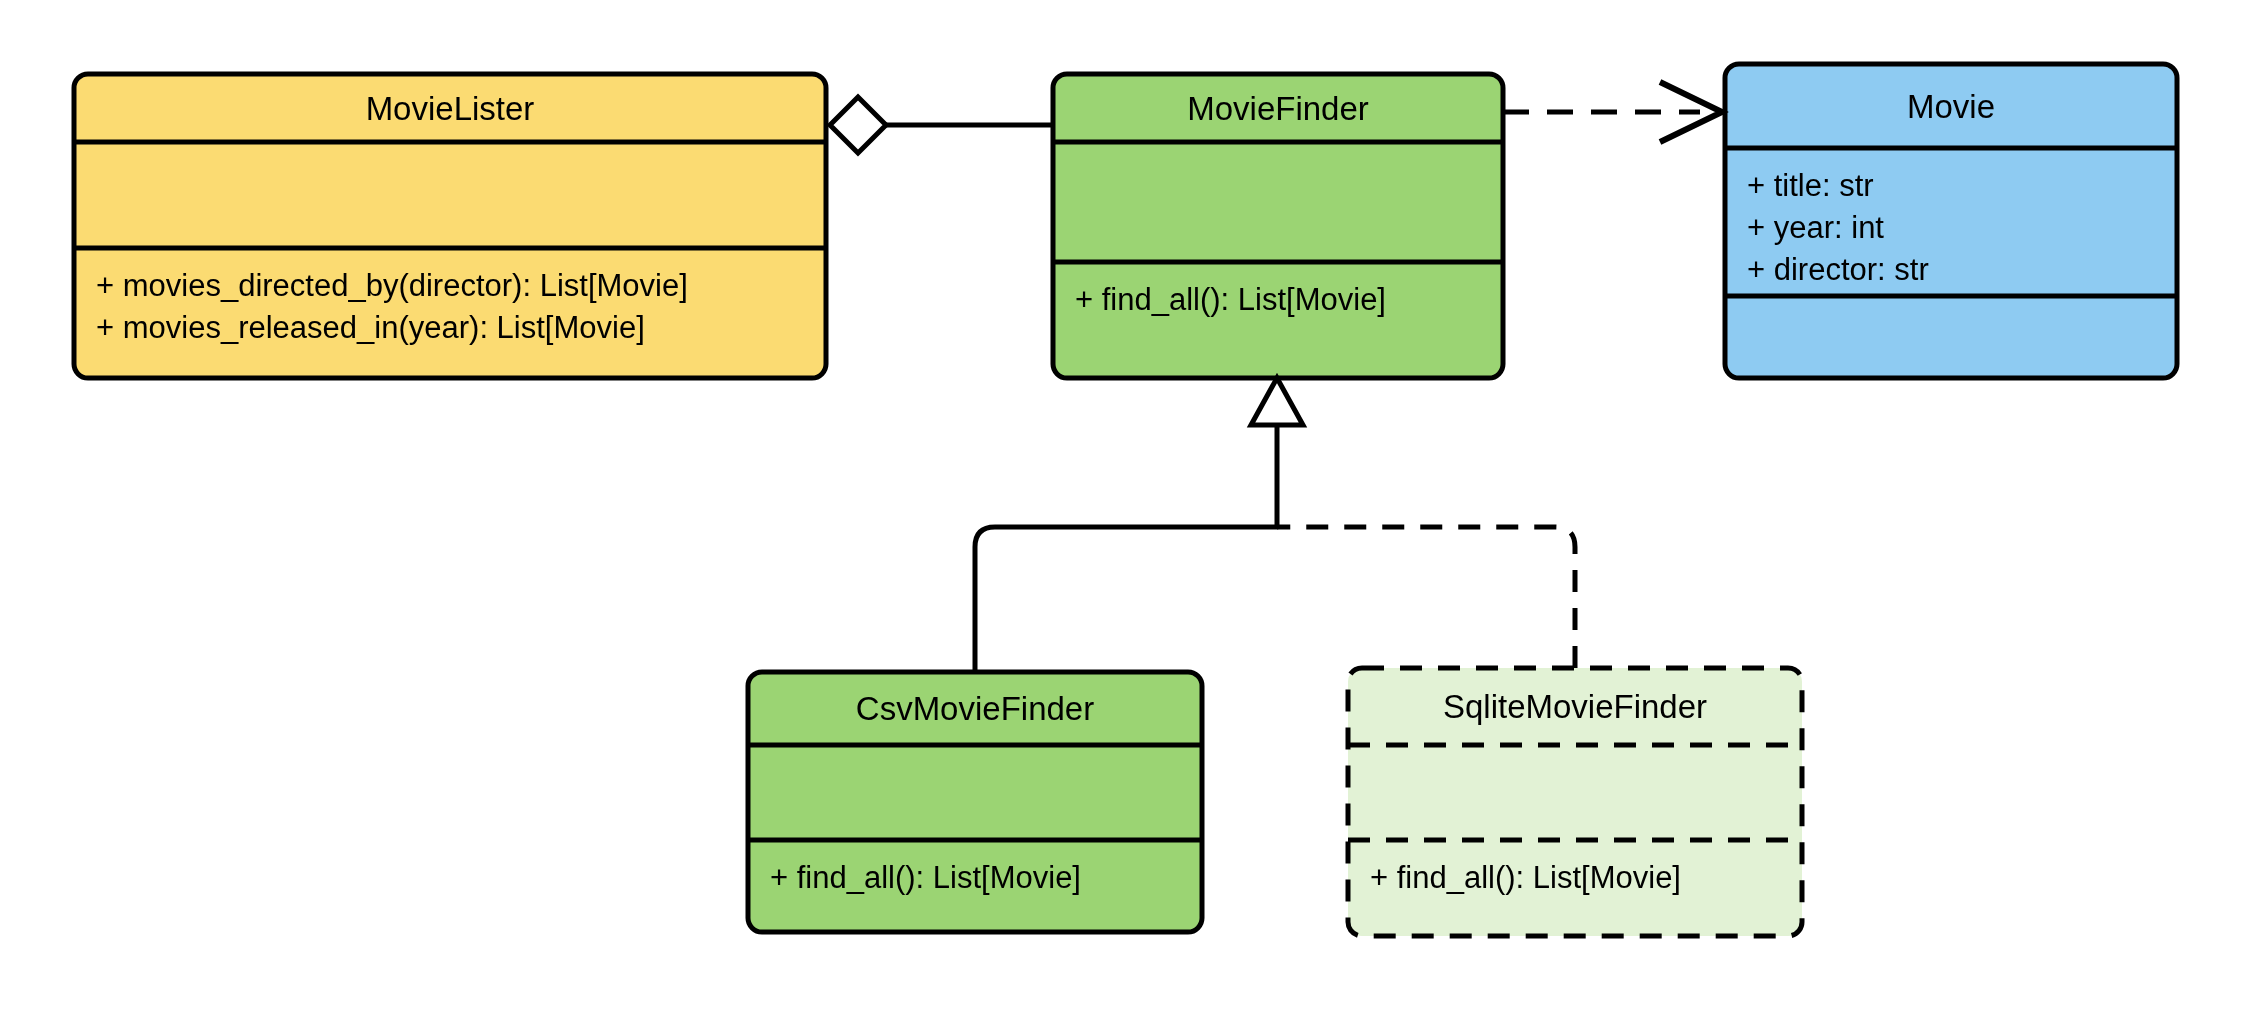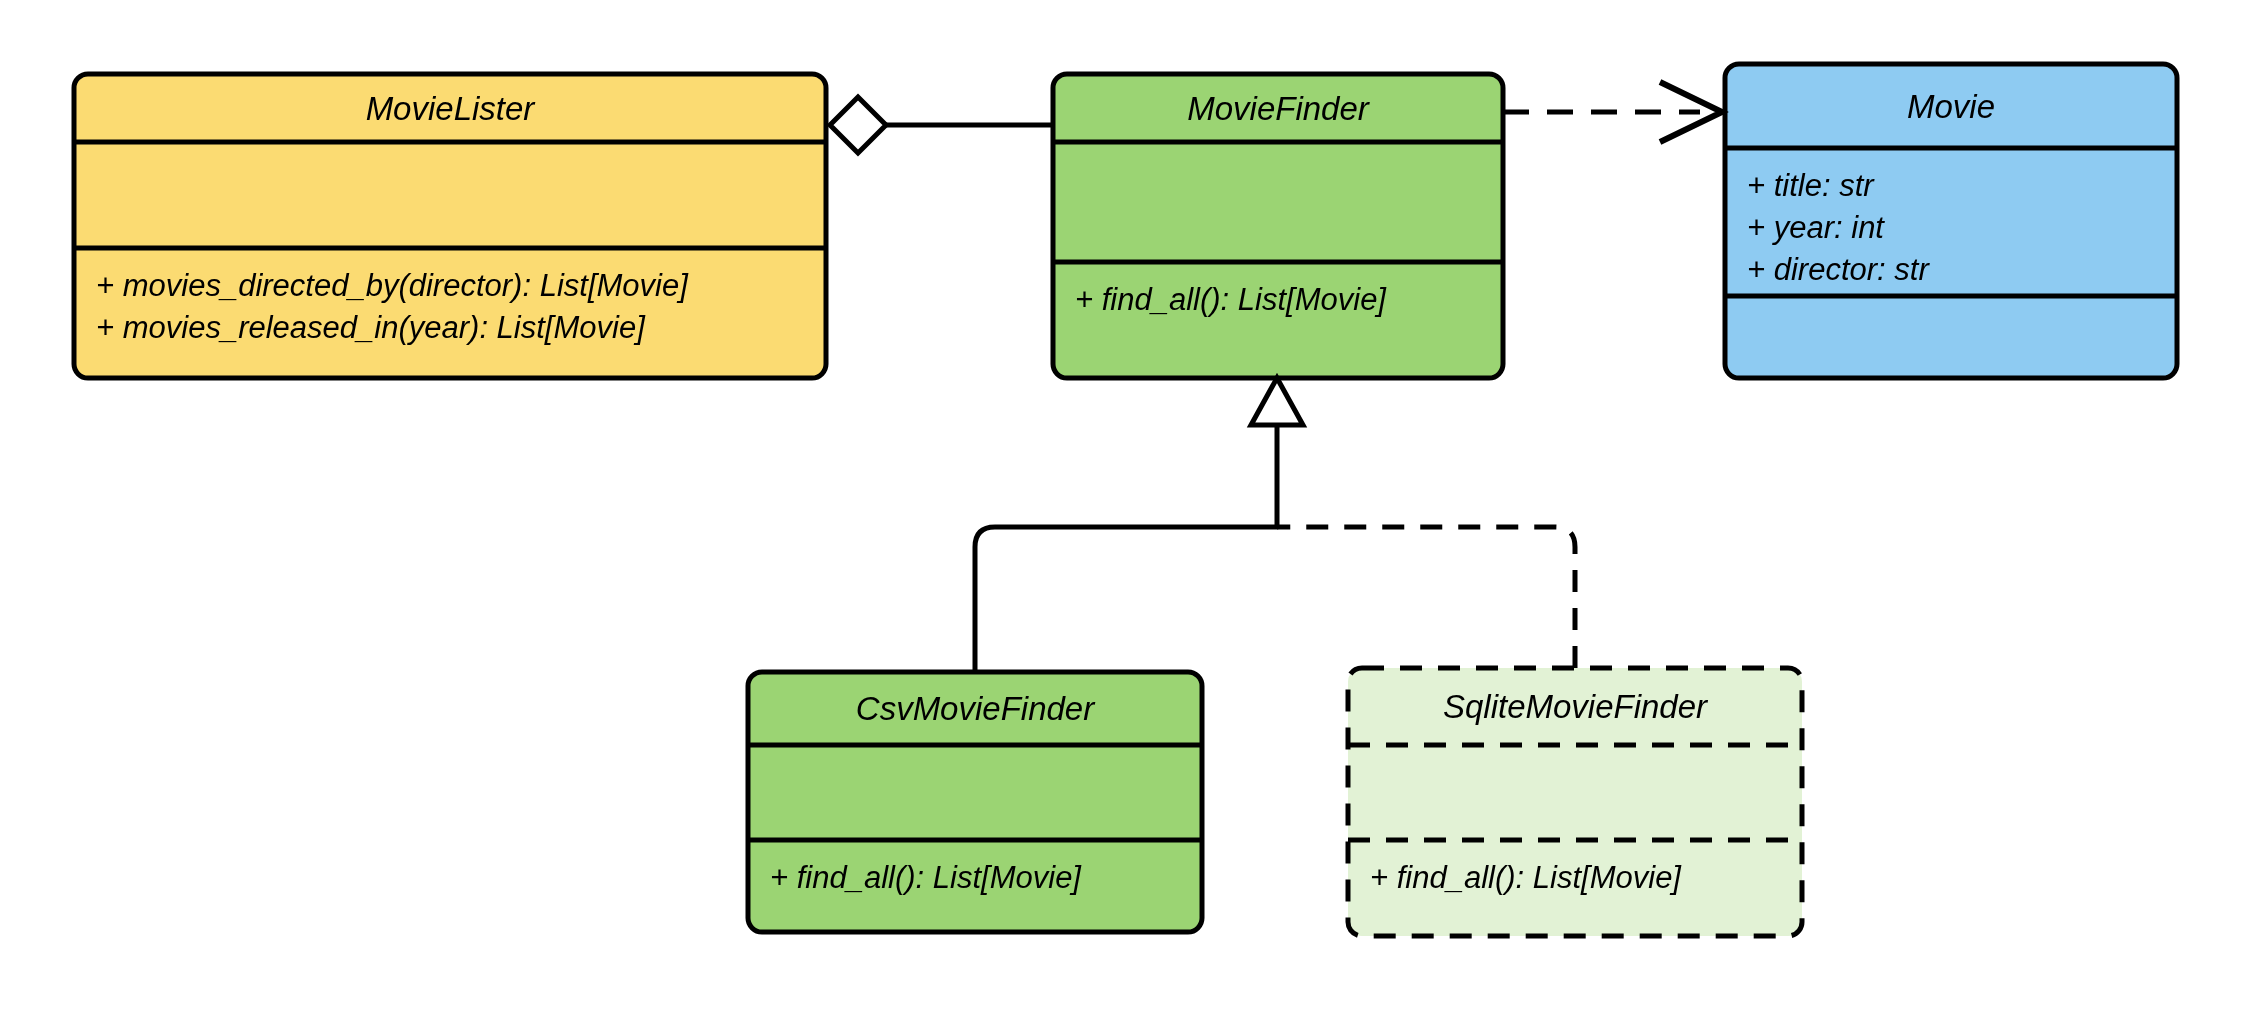--- a/index.html
+++ b/index.html
@@ -78,21 +78,21 @@
     fill: none;
     stroke: #000000;
     stroke-width: 6;
     stroke-linecap: butt;
     stroke-linejoin: miter;
   }
 </style>
 </head>
 <body>
 
-<div id="diagram-root" style="background: rgb(255, 255, 255); font-style: italic;">
+<div id="diagram-root" style="background: rgb(255, 255, 255);">
   <svg class="uml-canvas" viewBox="0 0 2250 1011" xmlns="http://www.w3.org/2000/svg">
 
     <g>
 
       <path class="edge-line" id="edge-csv-inherits-finder" d="M 975 672 L 975 547 Q 975 527 995 527 L 1277 527 L 1277 425"></path>
 
       <path class="edge-line dashed-small" id="edge-sqlite-inherits-finder" d="M 1575 668 L 1575 547 Q 1575 527 1555 527 L 1277 527"></path>
 
       <path class="edge-line" id="edge-lister-aggregates-finder" d="M 886 125 L 1053 125"></path>
 

